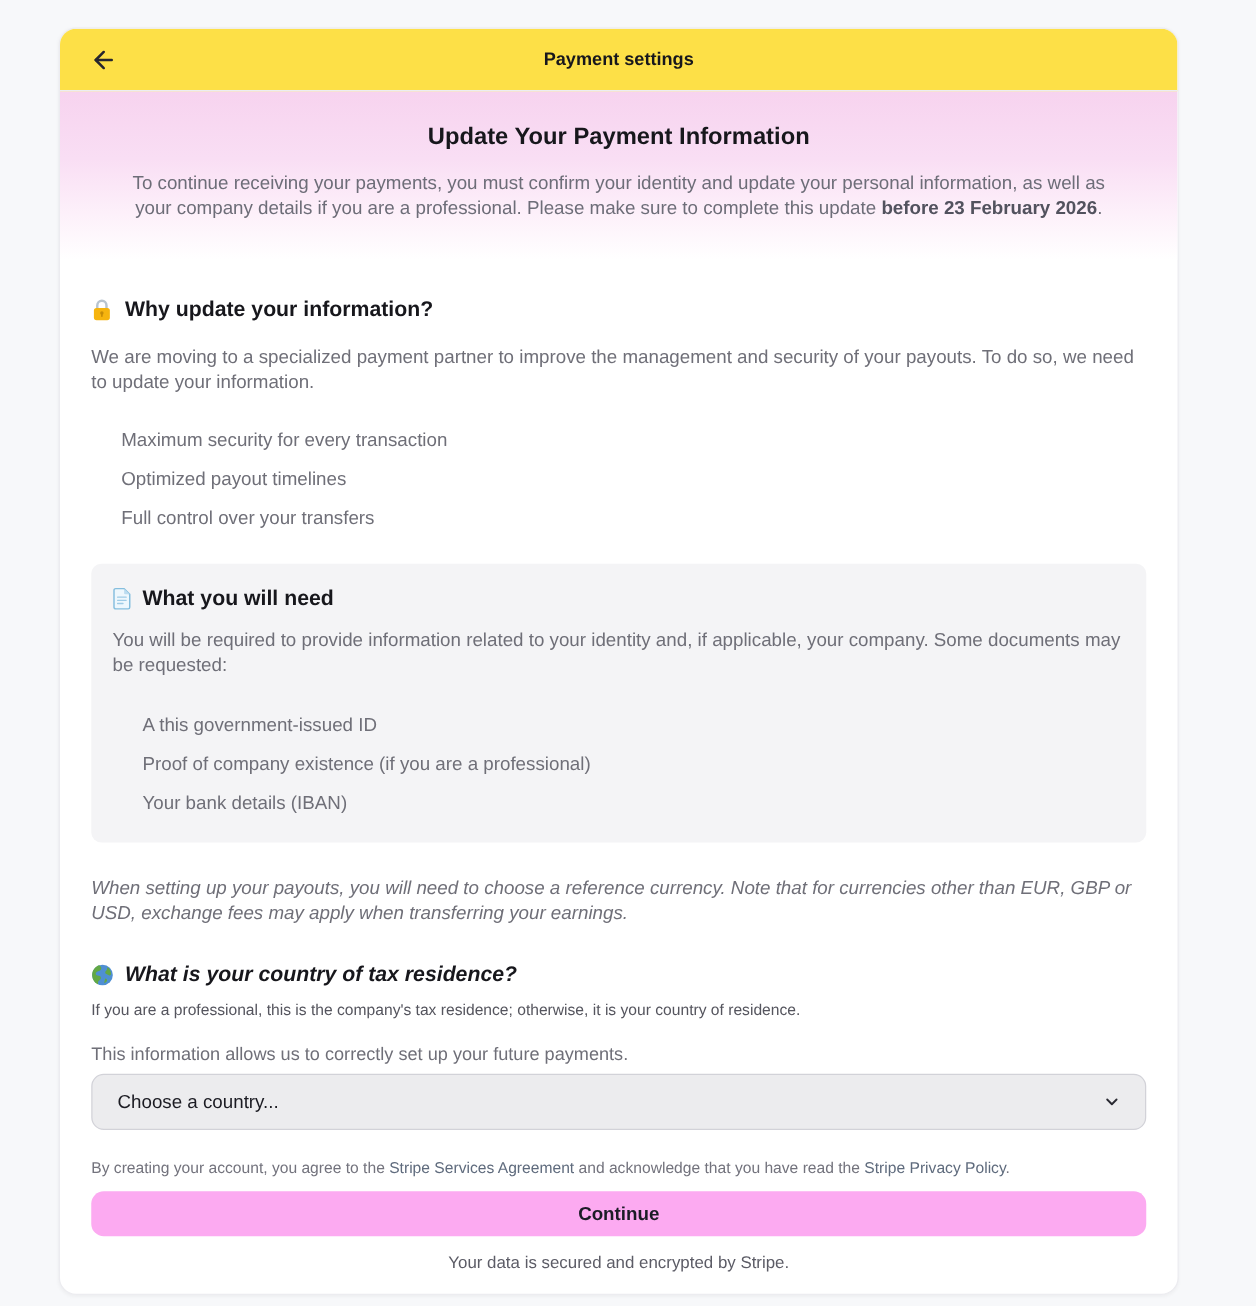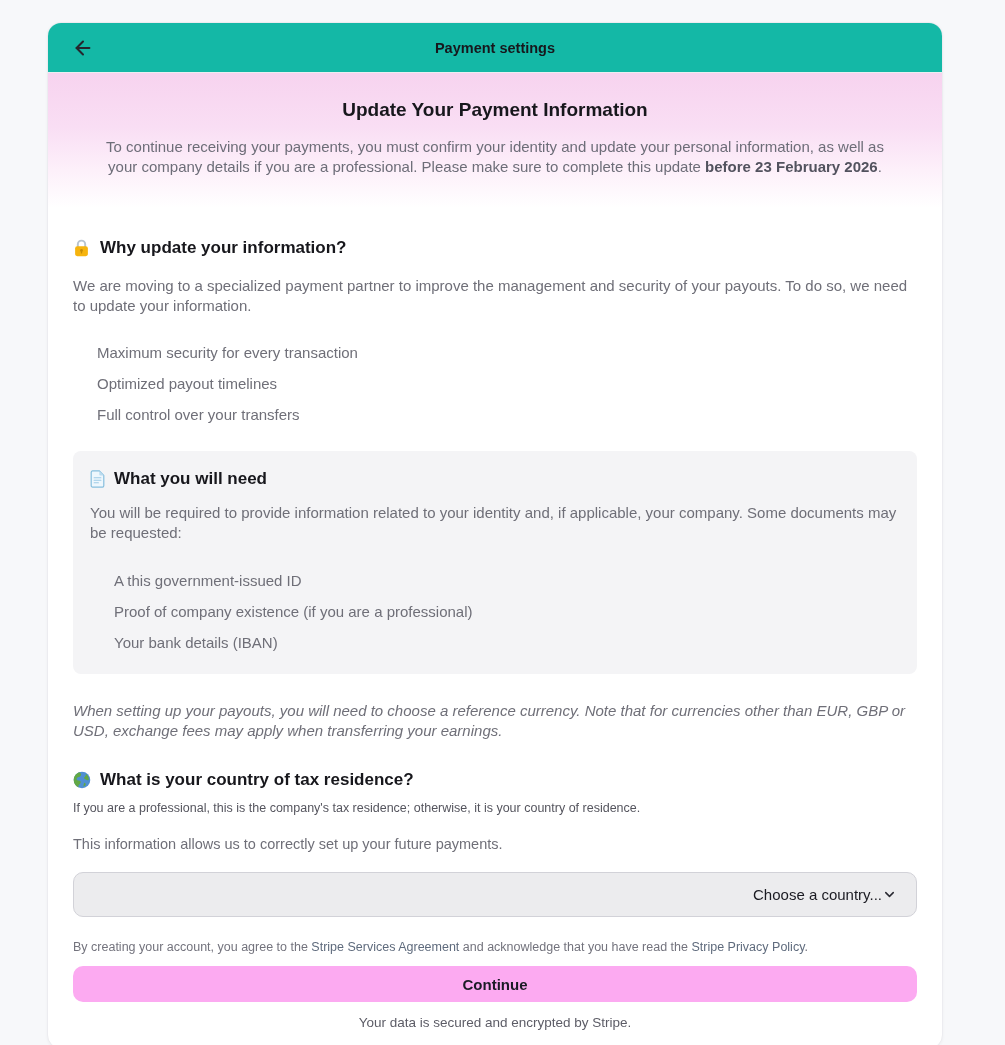--- a/index.html
+++ b/index.html
@@ -20,21 +20,21 @@
     box-shadow: 0 1px 3px rgba(0,0,0,0.04);
     overflow: hidden;
   }
   .topbar {
     height: 50px;
     display: flex;
     align-items: center;
     justify-content: center;
     position: relative;
     border-bottom: 1px solid #eceef1;
-    background: #14b8a6;
+    background: #fde047;
   }
   .back-btn {
     position: absolute;
     left: 18px; top: 8px;
     width: 34px; height: 34px;
     display: flex; align-items: center; justify-content: center;
     background: transparent; border: none; cursor: pointer;
   }
   .topbar-title {
     font-size: 14.5px;
@@ -80,37 +80,37 @@
     border-radius: 8px;
     padding: 18px 17px 22px 17px;
   }
   .need-box .body-text { margin-top: 14px; }
   .need-box .plain-list { margin-top: 15px; }
   .italic-note {
     margin-top: 27px;
     font-style: italic;
     font-size: 15px; line-height: 1.35; color: #6f6f78;
   }
-  .tax-heading { margin-top: 29px; }
+  .tax-heading { margin-top: 29px; font-style: italic; }
   .tax-hint {
     margin-top: 11px;
     font-size: 12.5px; color: #55555e;
   }
   .tax-subtext {
     margin-top: 21px;
     font-size: 14.5px; color: #6f6f78;
   }
   .country-select {
-    margin-top: 20px;
+    margin-top: 7px;
     height: 45px;
     width: 100%;
     background: #ececee;
     border: 1px solid #d2d2d8;
     border-radius: 10px;
-    display: flex; align-items: center; justify-content: flex-end;
+    display: flex; align-items: center; justify-content: space-between;
     padding: 0 19px 0 20px;
     cursor: pointer;
   }
   .country-select .value {
     font-size: 15px; color: #1b1b22;
   }
   .legal {
     margin-top: 23px;
     font-size: 12.5px; color: #73737d;
   }

